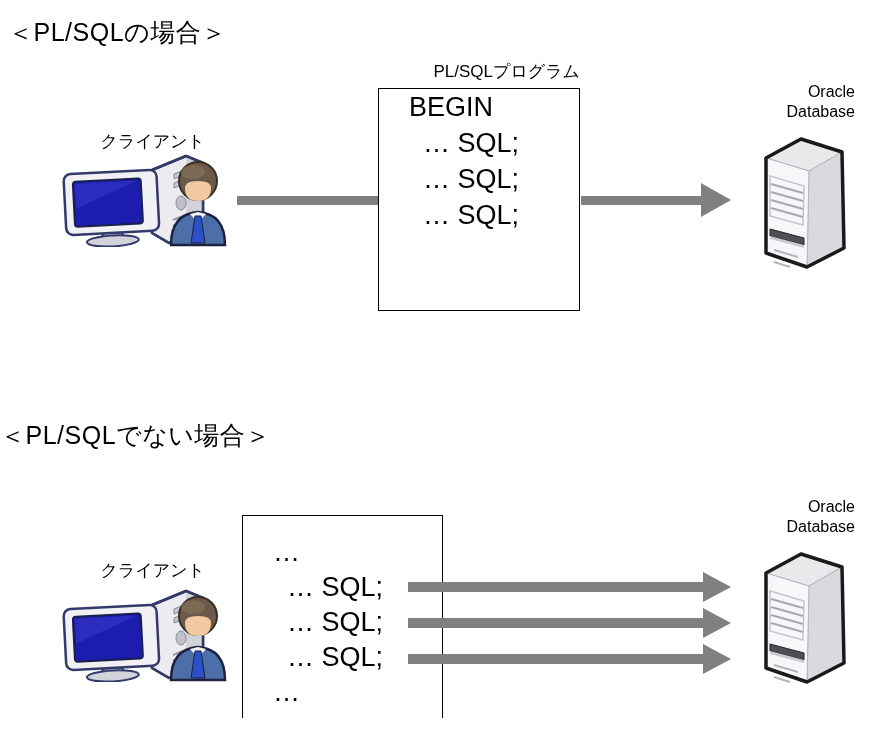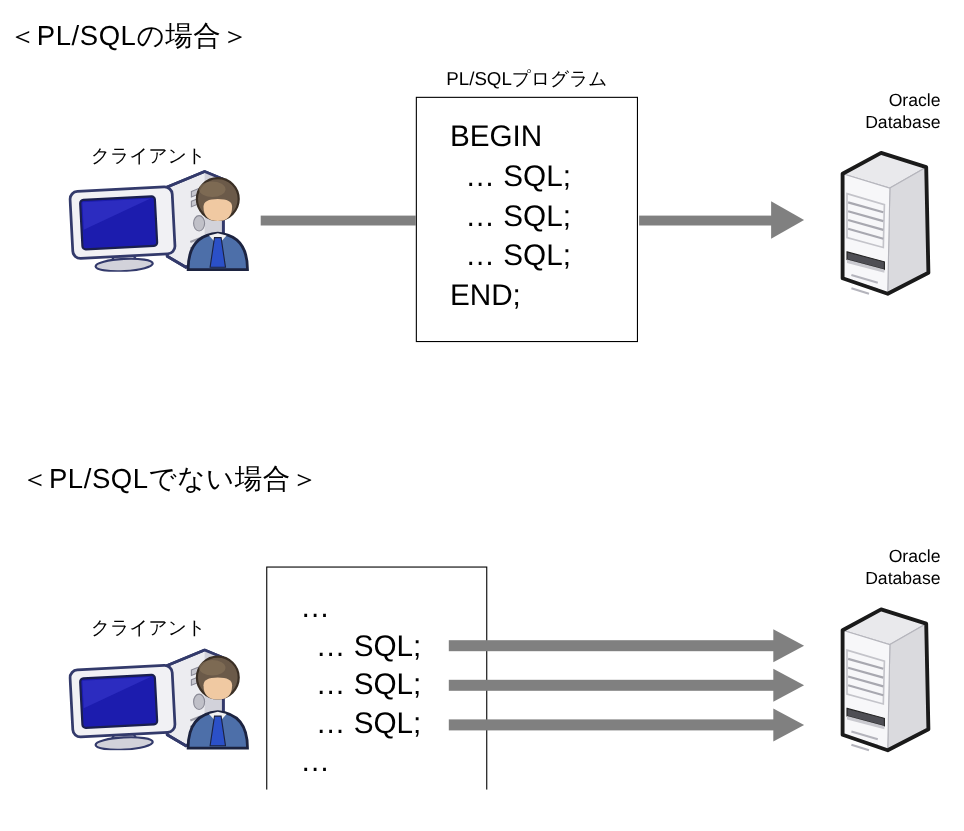--- a/index.html
+++ b/index.html
@@ -4,21 +4,21 @@
 <style>
   html,body { margin:0; padding:0; background:#ffffff; }
   .canvas {
     position:relative; width:876px; height:718px; background:#ffffff;
     font-family:"Liberation Sans","DejaVu Sans",sans-serif; color:#000; overflow:hidden;
   }
   .sec-title {
     position:absolute; margin:0; font-size:25px; font-weight:500; color:#000;
     letter-spacing:0.5px; white-space:nowrap;
   }
-  .small-label { position:absolute; font-size:17px; text-align:center; white-space:nowrap; }
+  .small-label { position:absolute; font-size:17px; text-align:right; white-space:nowrap; }
   .prog-box { position:absolute; border:1px solid #000; background:#fff; box-sizing:border-box; }
   .code-line { font-size:27px; line-height:36px; padding-left:30px; white-space:pre; }
   .code-line.ind { padding-left:44px; }
   .box2 .code-line { line-height:35px; }
   .db-label { position:absolute; width:100px; text-align:right; font-size:16px; line-height:20px; }
   .shaft { position:absolute; background:#808080; }
   .head { position:absolute; width:0; height:0; border-style:solid;
           border-color:transparent transparent transparent #808080; }
   .head.big { border-width:17px 0 17px 30px; }
   .head.med { border-width:15px 0 15px 28px; }
@@ -58,26 +58,25 @@
       <circle cx="136" cy="31" r="19" fill="#6b5a49" stroke="#3a2f25" stroke-width="2"></circle>
       <ellipse cx="131" cy="22" rx="12" ry="7" fill="#857158" opacity="0.7"></ellipse>
       <path d="M123,38 Q123,51 136,51 Q149,51 149,38 Q149,31 136,31 Q123,31 123,38 Z" fill="#f0c9a2"></path>
     </g>
   </svg>
 
   <div class="shaft" style="left:237px; top:196px; width:141px; height:9px;"></div>
 
   <div class="small-label" style="left:378px; top:60px; width:202px;">PL/SQLプログラム</div>
 
-  <div class="prog-box" style="left:378px; top:88px; width:202px; height:223px; padding-top:17px;">
+  <div class="prog-box" style="left:378px; top:88px; width:202px; height:223px; ">
     <div class="code-line">BEGIN</div>
     <div class="code-line ind">… SQL;</div>
     <div class="code-line ind">… SQL;</div>
     <div class="code-line ind">… SQL;</div>
-    <div class="code-line">END;</div>
   </div>
 
   <div class="shaft" style="left:581px; top:196px; width:121px; height:9px;"></div>
   <div class="head big" style="left:701px; top:183px;"></div>
 
   <div class="db-label" style="left:755px; top:82px;">
     <div>Oracle</div>
     <div>Database</div>
   </div>
 
@@ -92,21 +91,21 @@
     <path d="M14,69 L46,78" stroke="#a8a8b0" stroke-width="2"></path>
     <path d="M14,77 L46,86" stroke="#a8a8b0" stroke-width="2"></path>
     <polygon points="13,98 47,107 47,114 13,105" fill="#4e4e54" stroke="#222222" stroke-width="1"></polygon>
     <polygon points="13,105 47,114 47,117 13,108" fill="#c9c9cf"></polygon>
     <path d="M17,119 L41,126" stroke="#b4b4bc" stroke-width="2"></path>
     <path d="M17,125 L41,132" stroke="#b4b4bc" stroke-width="2"></path>
     <path d="M17,131 L33,136" stroke="#b4b4bc" stroke-width="2"></path>
     <polygon points="9,27 44,8 85,21 87,117 50,136 9,122" fill="none" stroke="#1a1a1a" stroke-width="3.5" stroke-linejoin="round"></polygon>
   </svg>
 
-  <h2 class="sec-title" style="left:19px; top:419px;">＜PL/SQLでない場合＞</h2>
+  <h2 class="sec-title" style="left:0; top:419px;">＜PL/SQLでない場合＞</h2>
 
   <div class="small-label" style="left:65px; top:559px; width:140px;">クライアント</div>
 
   <svg style="left:62px; top:585px;" width="175" height="97" viewBox="0 0 175 97">
     <g>
       <path d="M90,20 L124,6 L141,13 L141,76 L107,93 L90,83 Z" fill="#ececf0" stroke="#333a6b" stroke-width="2.5" stroke-linejoin="round"></path>
       <path d="M124,6 L141,13 L141,76 L124,84 Z" fill="#d2d2da"></path>
       <path d="M90,20 L124,6 L141,13 L141,76 L107,93 L90,83 Z" fill="none" stroke="#333a6b" stroke-width="2.5" stroke-linejoin="round"></path>
       <path d="M112,24 L127,18 L127,23 L112,29 Z" fill="#c6c6ce" stroke="#8a8a96" stroke-width="1"></path>
       <path d="M112,33 L127,27 L127,32 L112,38 Z" fill="#c6c6ce" stroke="#8a8a96" stroke-width="1"></path>

